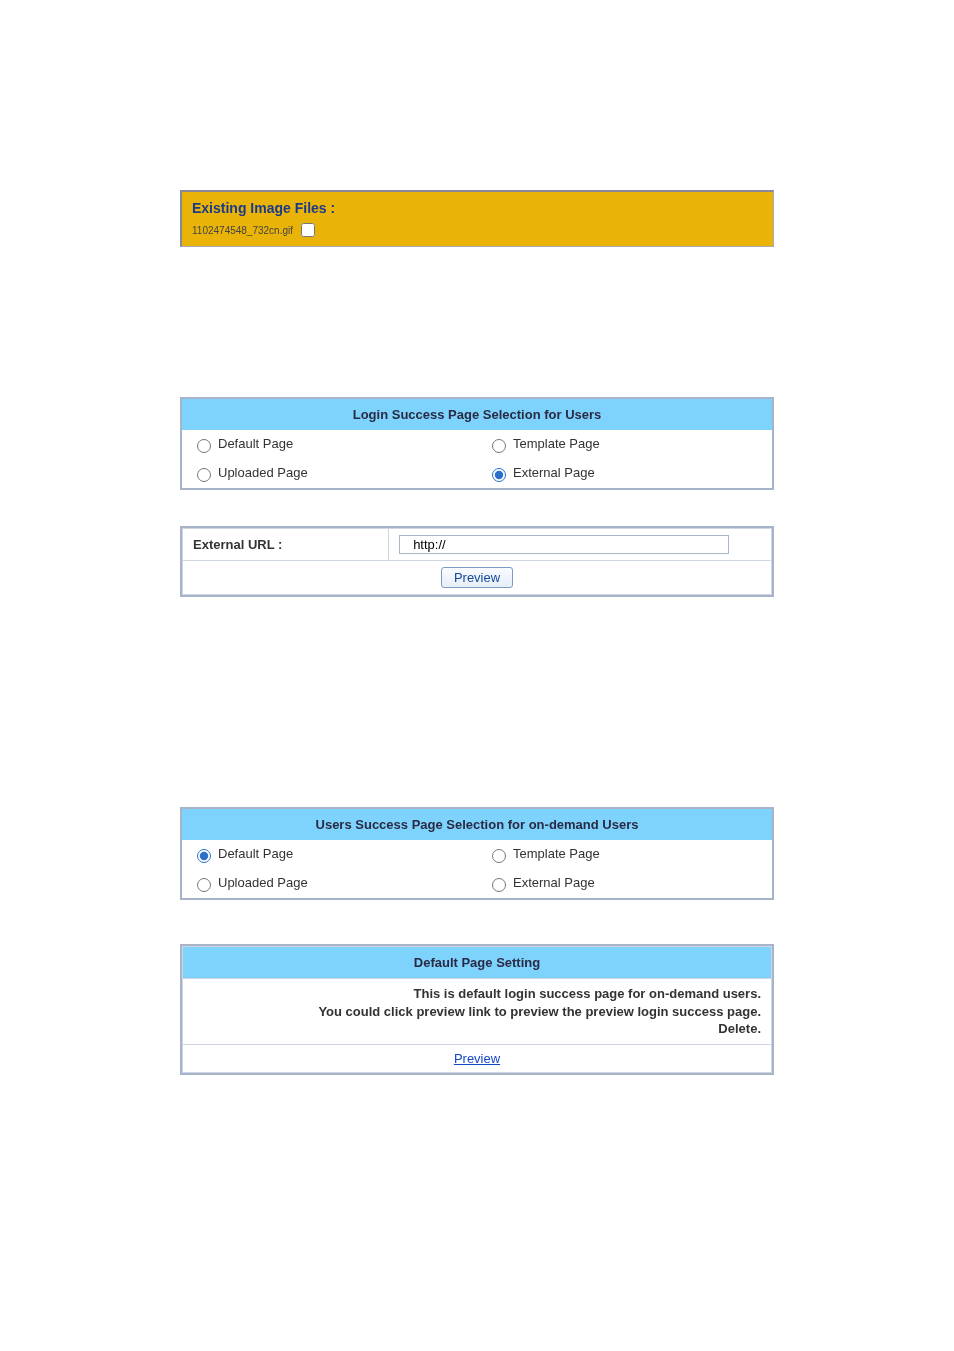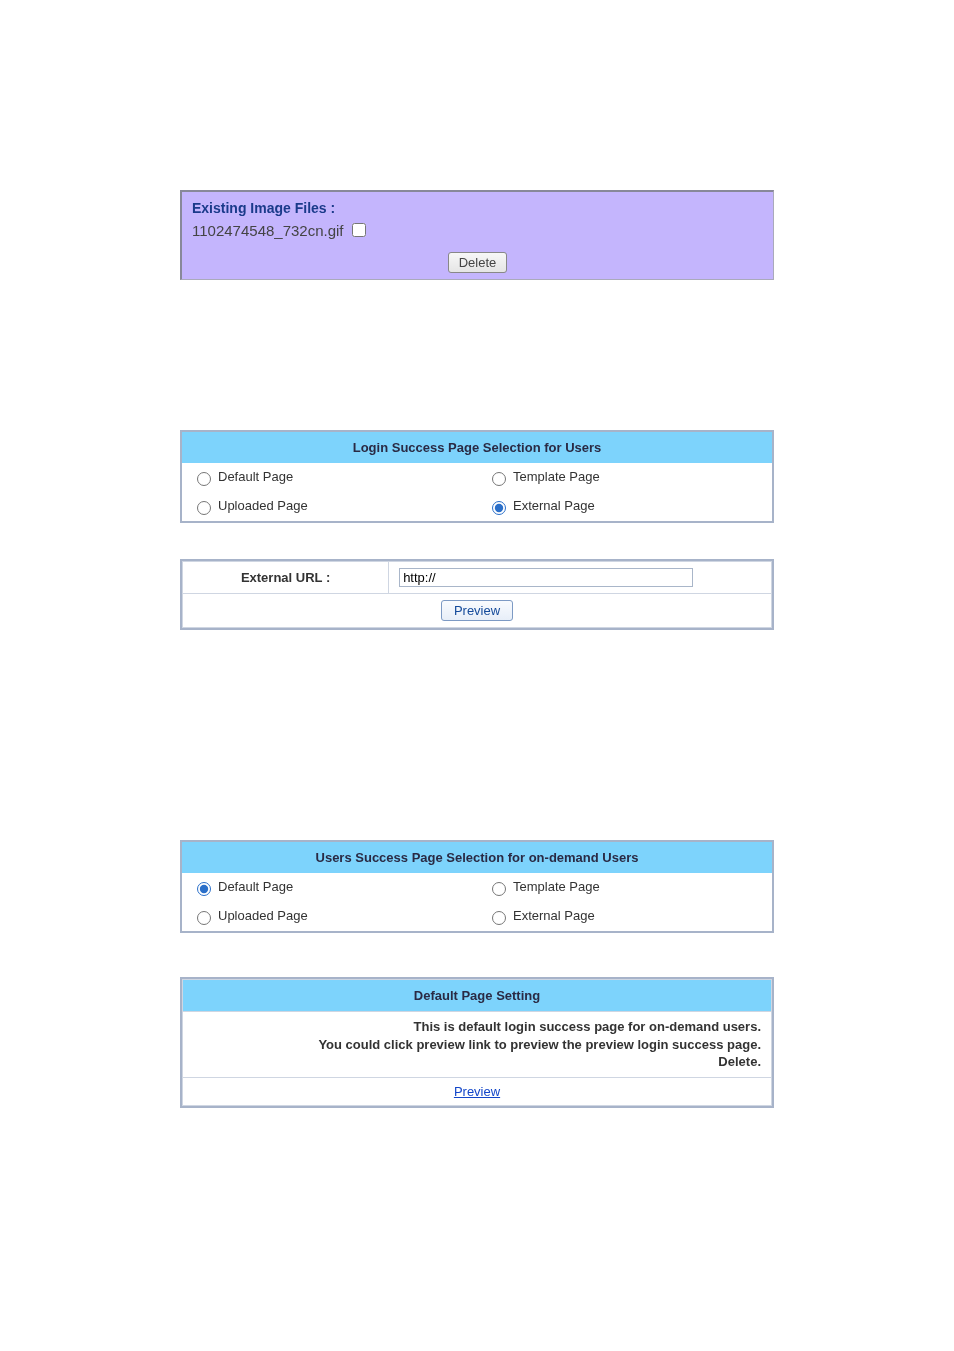--- a/index.html
+++ b/index.html
@@ -13,21 +13,21 @@
       width: 954px;
     }
     .section-wrap {
       margin: 0 auto;
       width: 594px;
     }
     .panel {
       border: 1px solid #aab;
       border-top: 2px solid #889;
       border-left: 2px solid #889;
-      background: #c4b5fd;
+      background: #eab308;
     }
     .panel.loose {
       padding: 6px 8px 6px 8px;
     }
     .existing-files {
       margin-top: 190px;
     }
     .existing-title {
       color: #1a3a8a;
       font-weight: bold;
@@ -35,21 +35,21 @@
       padding: 2px 2px 4px 2px;
     }
     .file-row {
       display: flex;
       align-items: center;
       gap: 4px;
       padding-left: 2px;
     }
     .file-name {
       color: #444;
-      font-size: 15px;
+      font-size: 10px;
     }
     .checkbox {
       width: 14px; height: 14px;
     }
     .delete-row {
       text-align: center;
       margin-top: 12px;
     }
     button.win {
       font-family: Arial, sans-serif;
@@ -96,29 +96,29 @@
       align-items: flex-start;
       gap: 4px;
     }
     input[type="radio"] {
       width: 14px; height: 14px;
       accent-color: #2a6fc9;
     }
     .two-col-body td { width: 50%; }
     .ext-label {
       font-weight: bold;
-      text-align: center;
+      text-align: left;
       padding-right: 6px;
       width: 35%;
       margin-left: 8px;
     }
     .ext-input {
-      width: 294px;
-      font-size: 13px;
-      padding: 1px 3px;
+      width: 330px;
+      font-size: 13px;
+      padding: 1px 13px;
       border: 1px solid #a9b6c9;
     }
     .center { text-align: center; }
     button.preview {
       font-family: Arial, sans-serif;
       font-size: 13px;
       color: #144a9a;
       background: linear-gradient(#f9fbfe,#e7eef8);
       border: 1px solid #7d9ac4;
       border-radius: 3px;
@@ -143,23 +143,20 @@
 </head>
 <body>
 
 <div class="section-wrap existing-files">
   <div class="panel loose">
     <div class="existing-title">Existing Image Files :</div>
     <div class="file-row">
       <span class="file-name">1102474548_732cn.gif</span>
       <input type="checkbox" class="checkbox" style="">
     </div>
-    <div class="delete-row">
-      <button class="win">Delete</button>
-    </div>
   </div>
 </div>
 
 <div class="spacer-lg"></div>
 
 <div class="section-wrap">
   <div class="grid-outer">
     <table class="grid">
       <tbody>
           <tr>

